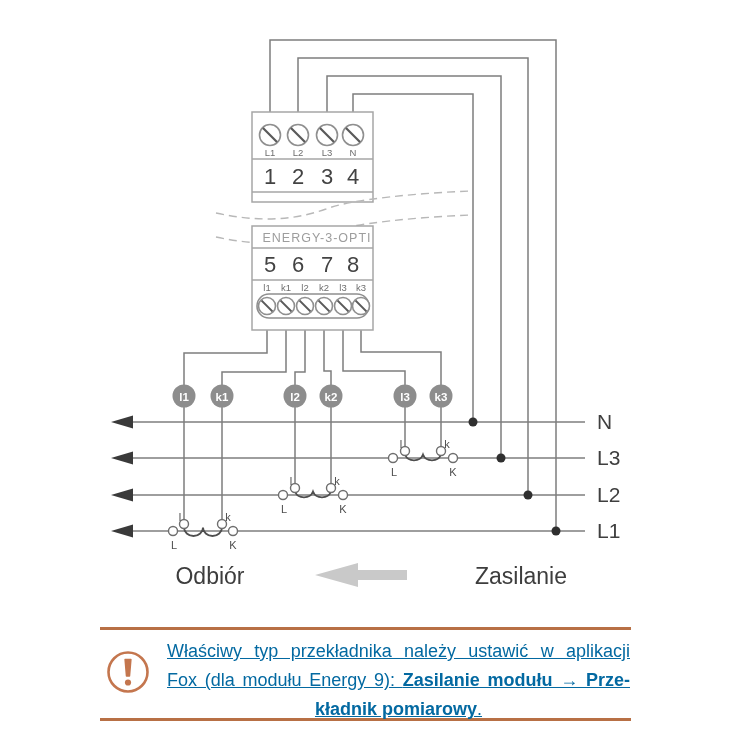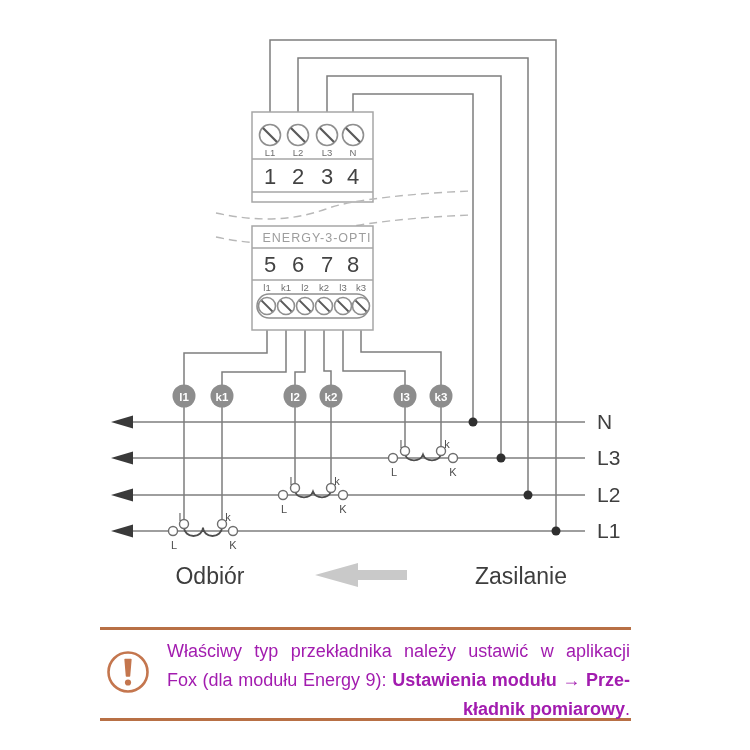--- a/index.html
+++ b/index.html
@@ -22,23 +22,23 @@
   .tag-text{font-size:11.5px;fill:#ffffff;font-weight:bold;text-anchor:middle;}
   .line-label{font-size:21px;fill:#3f3f3f;}
   .ct-sec{stroke:#6e6e6e;stroke-width:1.4;fill:#ffffff;}
   .ct-pri{stroke:#6e6e6e;stroke-width:1.4;fill:#ffffff;}
   .ct-wind{stroke:#4e4e4e;stroke-width:1.8;fill:none;}
   .ct-label{font-size:11px;fill:#4e4e4e;text-anchor:middle;}
   .flow-label{font-size:23px;fill:#3d3d3d;text-anchor:middle;}
   .flow-arrow{fill:#c9c9c9;}
   .rule{position:absolute;left:100px;width:531px;height:3px;background:#b87045;}
   #note-text{position:absolute;left:167px;top:637px;width:463px;
-             font-size:18px;line-height:29px;color:#a21caf;}
+             font-size:18px;line-height:29px;color:#0369a1;text-decoration:underline;}
   .jl{text-align:justify;text-align-last:justify;}
-  .ll{text-align:right;}
+  .ll{text-align:center;}
   .b{font-weight:bold;}
   #warn-icon{position:absolute;left:105px;top:649px;}
 </style>
 </head>
 <body>
 
 <div id="page">
 
   <svg width="750" height="620" viewBox="0 0 750 620">
 
@@ -209,17 +209,17 @@
   <svg id="warn-icon" width="46" height="46" viewBox="0 0 46 46">
     <circle cx="23" cy="23" r="19.5" fill="none" stroke="#c4764e" stroke-width="2.6"></circle>
     <path d="M20.1 10.5 L25.9 10.5 L24.5 27 L21.5 27 Z" fill="#c4764e" stroke="#c4764e" stroke-width="1.5" stroke-linejoin="round"></path>
     <circle cx="23" cy="33.5" r="3.1" fill="#c4764e"></circle>
   </svg>
 
   <div id="note-text">
     <div class="jl">
       <span>Właściwy typ przekładnika należy ustawić w aplikacji</span>
     </div>
-    <div class="jl"><span>Fox (dla modułu Energy 9): </span><span class="b">Ustawienia modułu → Prze-</span></div>
+    <div class="jl"><span>Fox (dla modułu Energy 9): </span><span class="b">Zasilanie modułu → Prze-</span></div>
     <div class="ll"><span class="b">kładnik pomiarowy</span><span>.</span></div>
   </div>
 
 </div>
 
 </body></html>

